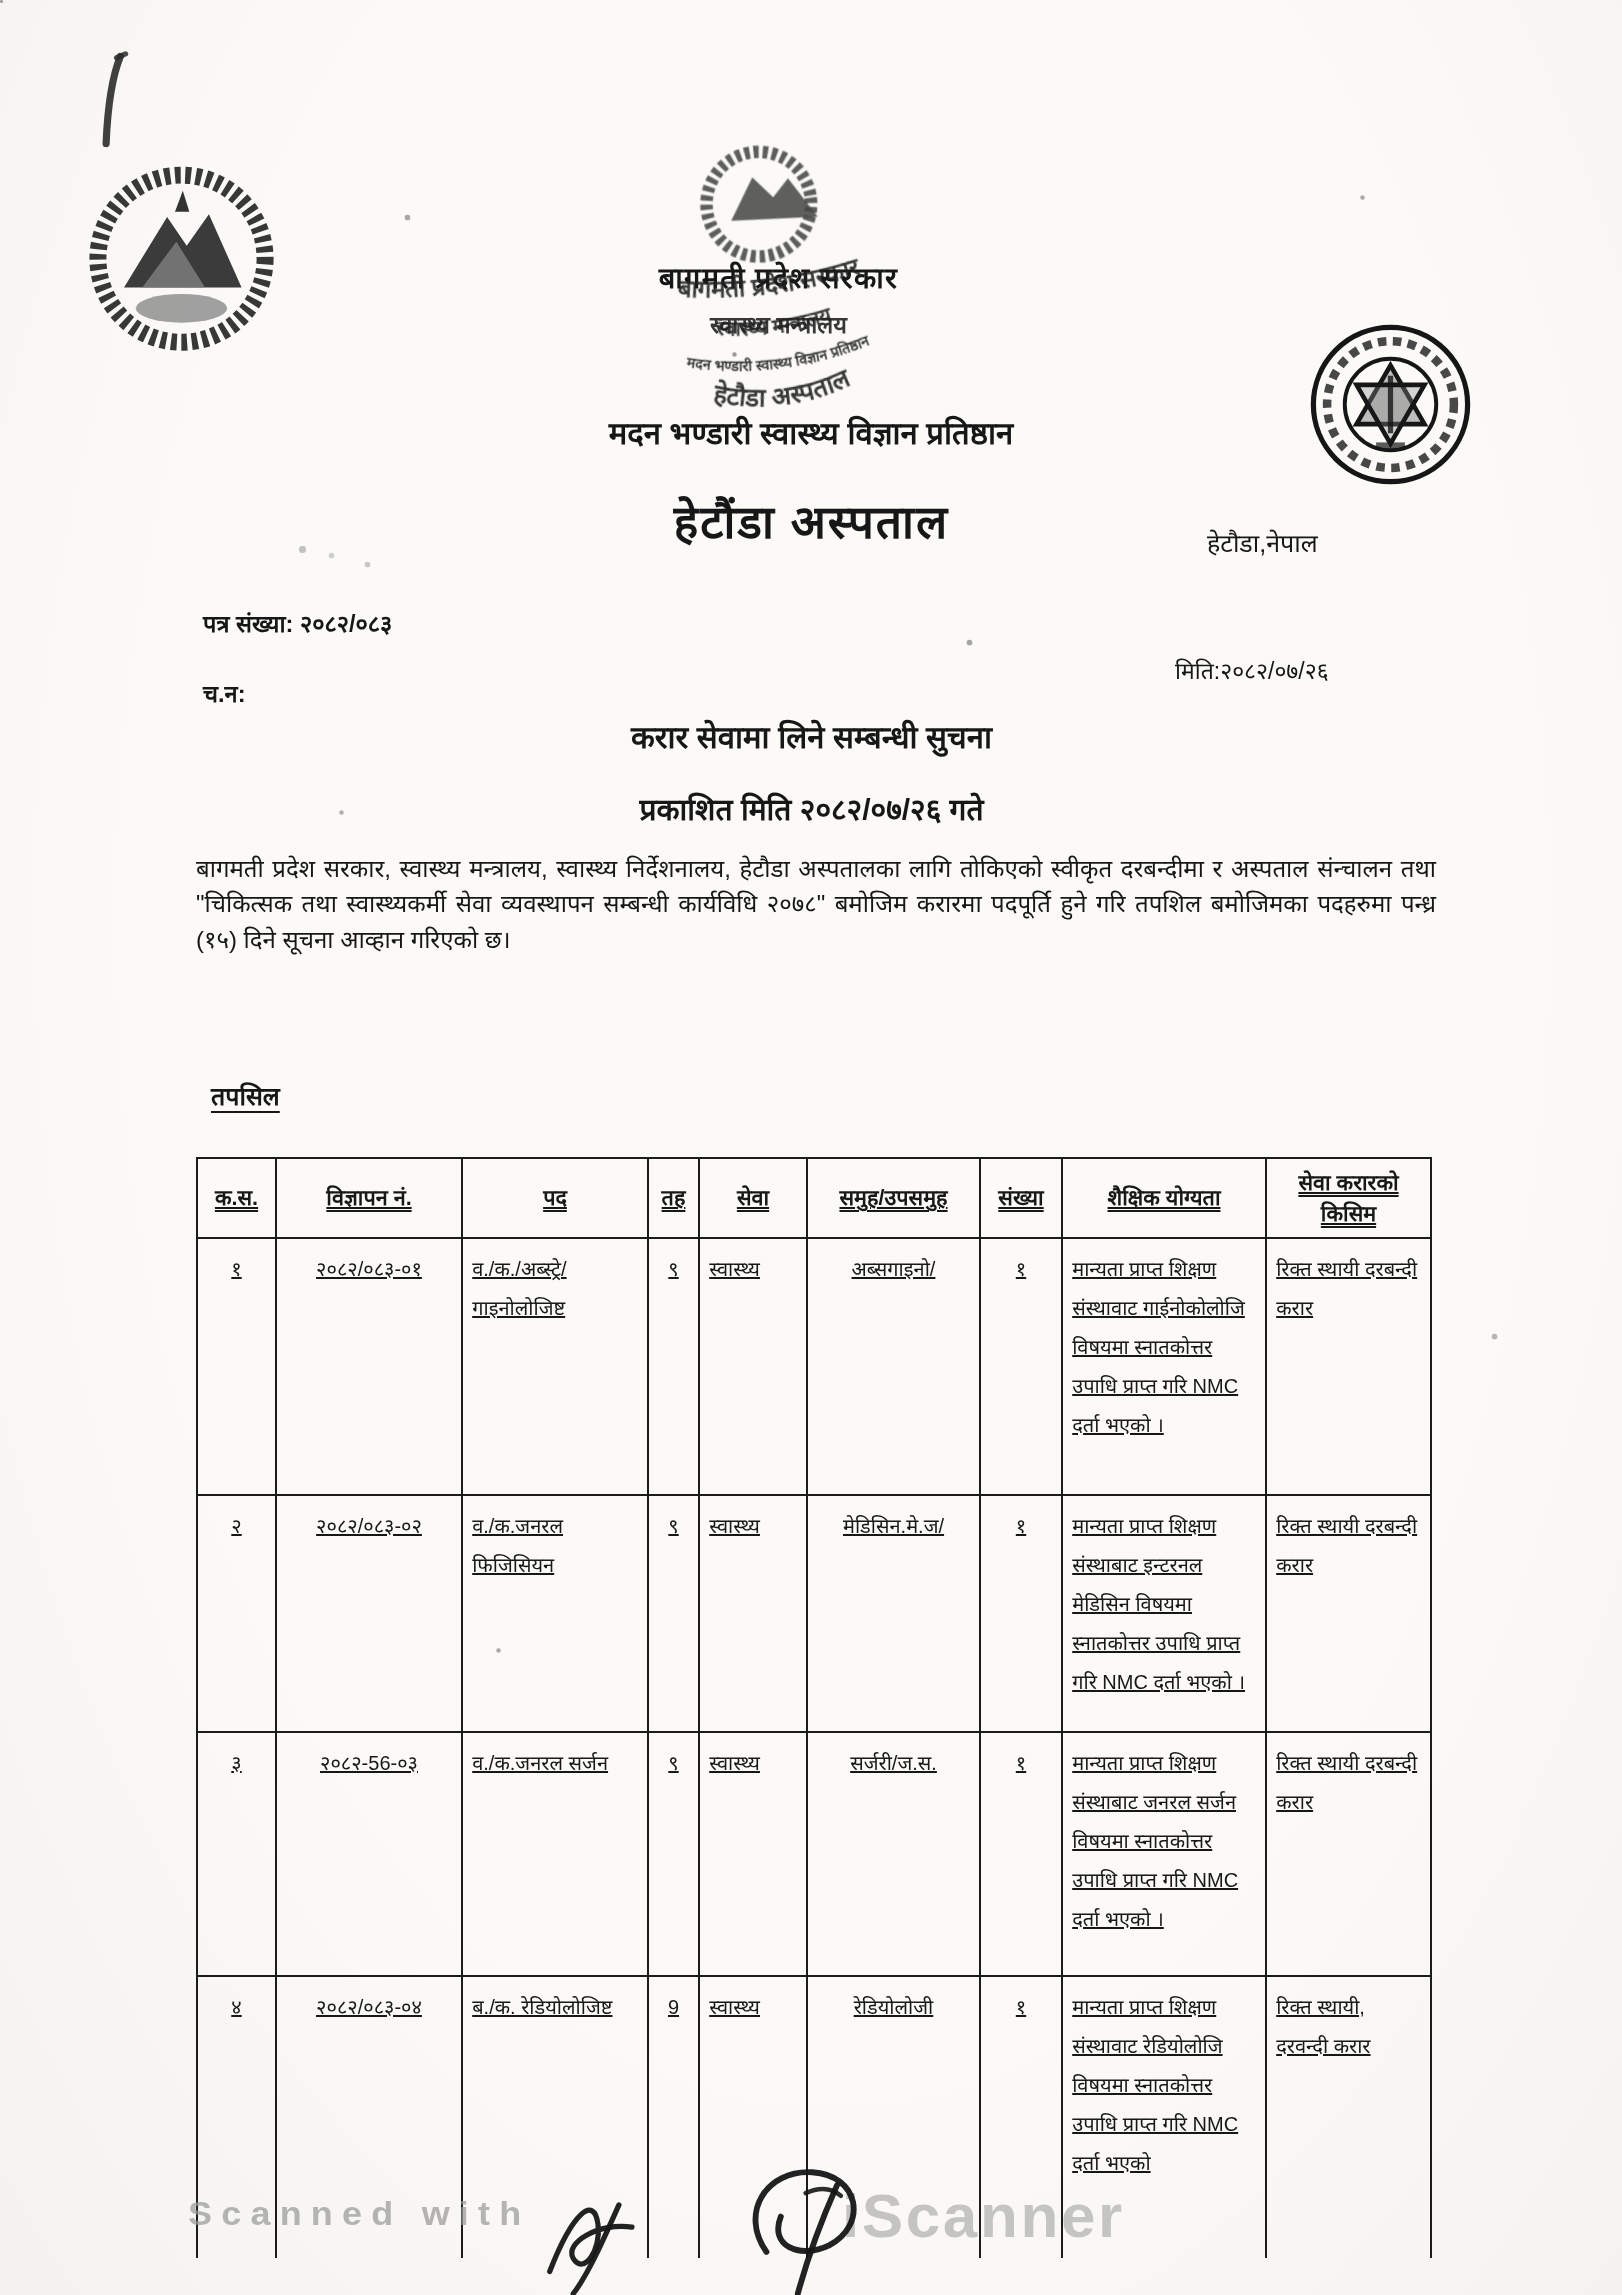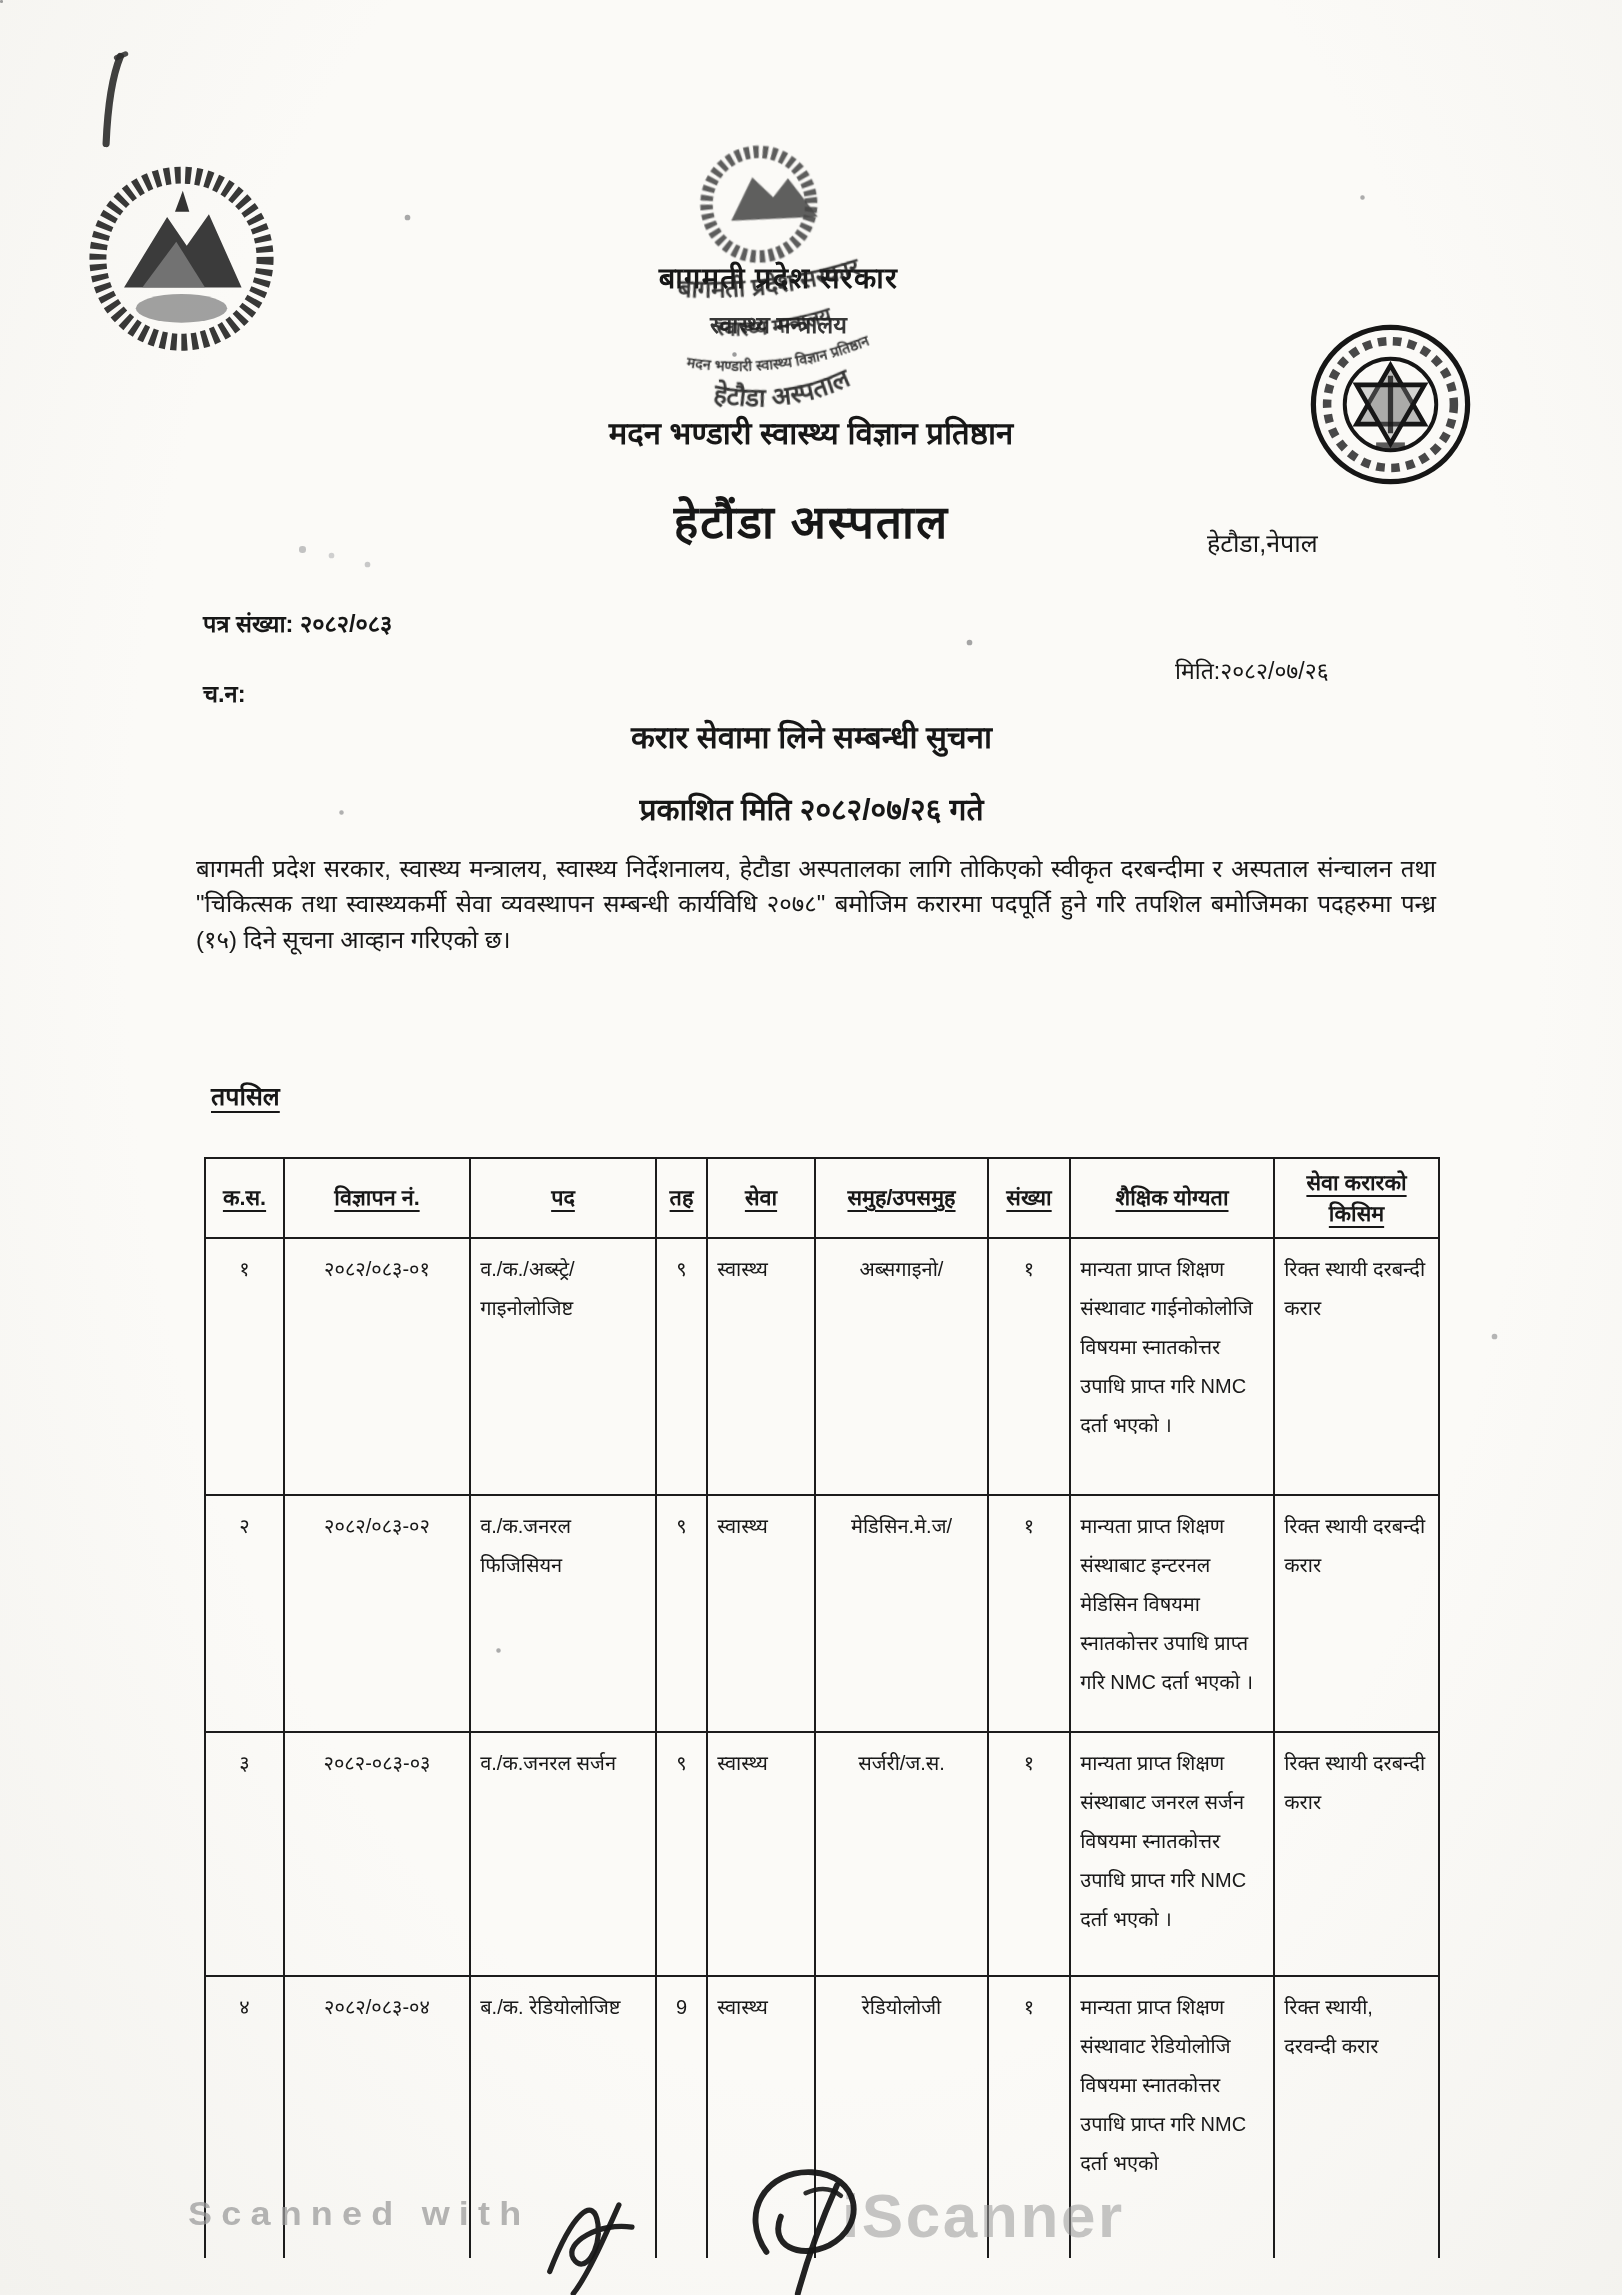--- a/index.html
+++ b/index.html
@@ -28,21 +28,21 @@
   .published{left:190px; top:788px; width:1243px; font-size:30px; font-weight:700;}
 
   .body-text{
     left:196px; top:851px; width:1240px;
     font-size:24px; line-height:1.47; font-weight:500;
     text-align:justify;
   }
   .tapasil{left:211px; top:1078px; font-size:25px; font-weight:700;
     text-decoration:underline; text-underline-offset:5.9px; text-decoration-thickness:2px;}
 
-  .table-wrap{left:204px; top:1157px; width:1402px; height:1101px; overflow:hidden;}
+  .table-wrap{left:196px; top:1157px; width:1402px; height:1101px; overflow:hidden;text-decoration:underline;}
   table.doc-table{border-collapse:collapse; width:1233px; table-layout:fixed;}
   .doc-table th,.doc-table td{
     border:2px solid #1c1c1c; vertical-align:top;
     padding:10.5px 9.2px; font-size:20px; line-height:1.95;
     color:#181818; font-weight:500; overflow:hidden; word-wrap:break-word;
   }
   .doc-table th{
     font-size:21.6px; font-weight:700; text-align:center; vertical-align:middle;
     text-decoration:underline; text-underline-offset:5.2px; text-decoration-thickness:2px;
     line-height:1.45; padding:5.2px 3.9px;
@@ -177,21 +177,21 @@
         <td>व./क.जनरल फिजिसियन</td>
         <td class="tc">९</td>
         <td>स्वास्थ्य</td>
         <td class="tc">मेडिसिन.मे.ज/</td>
         <td class="tc">१</td>
         <td class="quali">मान्यता प्राप्त शिक्षण संस्थाबाट इन्टरनल मेडिसिन विषयमा स्नातकोत्तर उपाधि प्राप्त गरि NMC दर्ता भएको ।</td>
         <td>रिक्त स्थायी दरबन्दी करार</td>
       </tr>
       <tr style="height:244px">
         <td class="tc">३</td>
-        <td class="adno">२०८२-०८३-०३</td>
+        <td class="adno">२०८२-56-०३</td>
         <td>व./क.जनरल सर्जन</td>
         <td class="tc">९</td>
         <td>स्वास्थ्य</td>
         <td class="tc">सर्जरी/ज.स.</td>
         <td class="tc">१</td>
         <td class="quali">मान्यता प्राप्त शिक्षण संस्थाबाट जनरल सर्जन विषयमा स्नातकोत्तर उपाधि प्राप्त गरि NMC दर्ता भएको ।</td>
         <td>रिक्त स्थायी दरबन्दी करार</td>
       </tr>
       <tr style="height:340px">
         <td class="tc">४</td>

